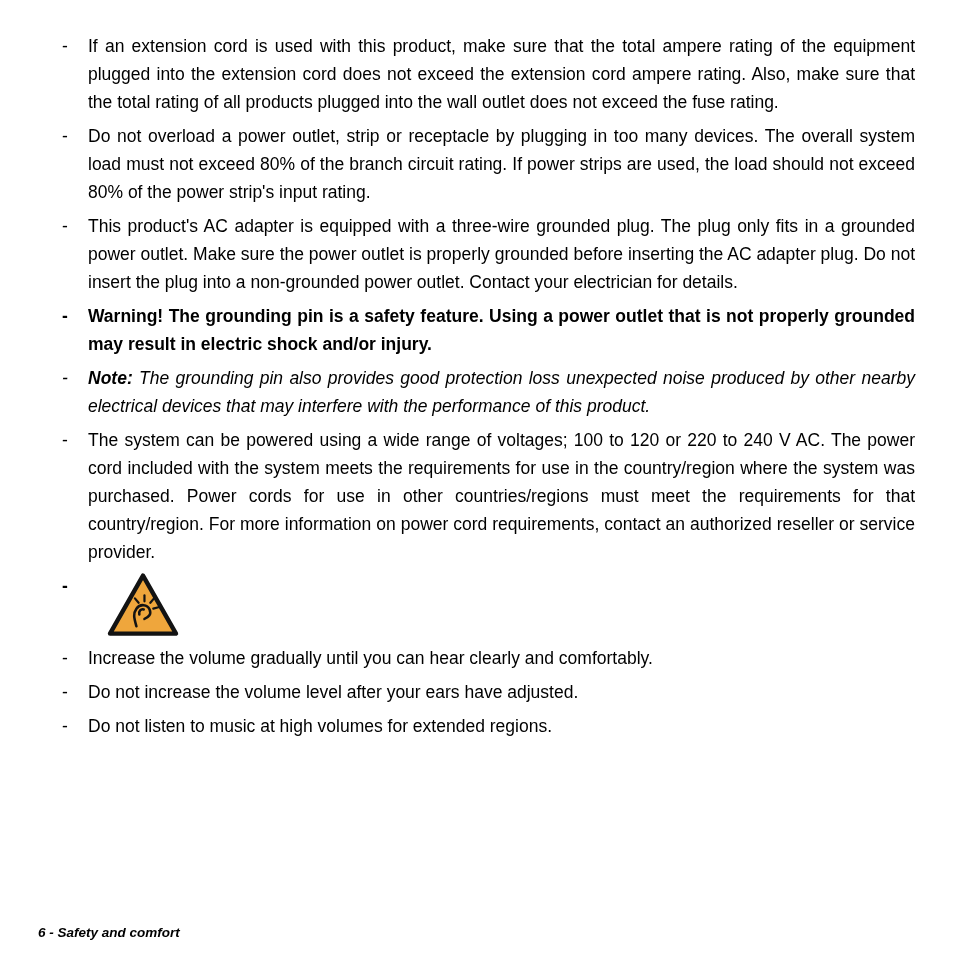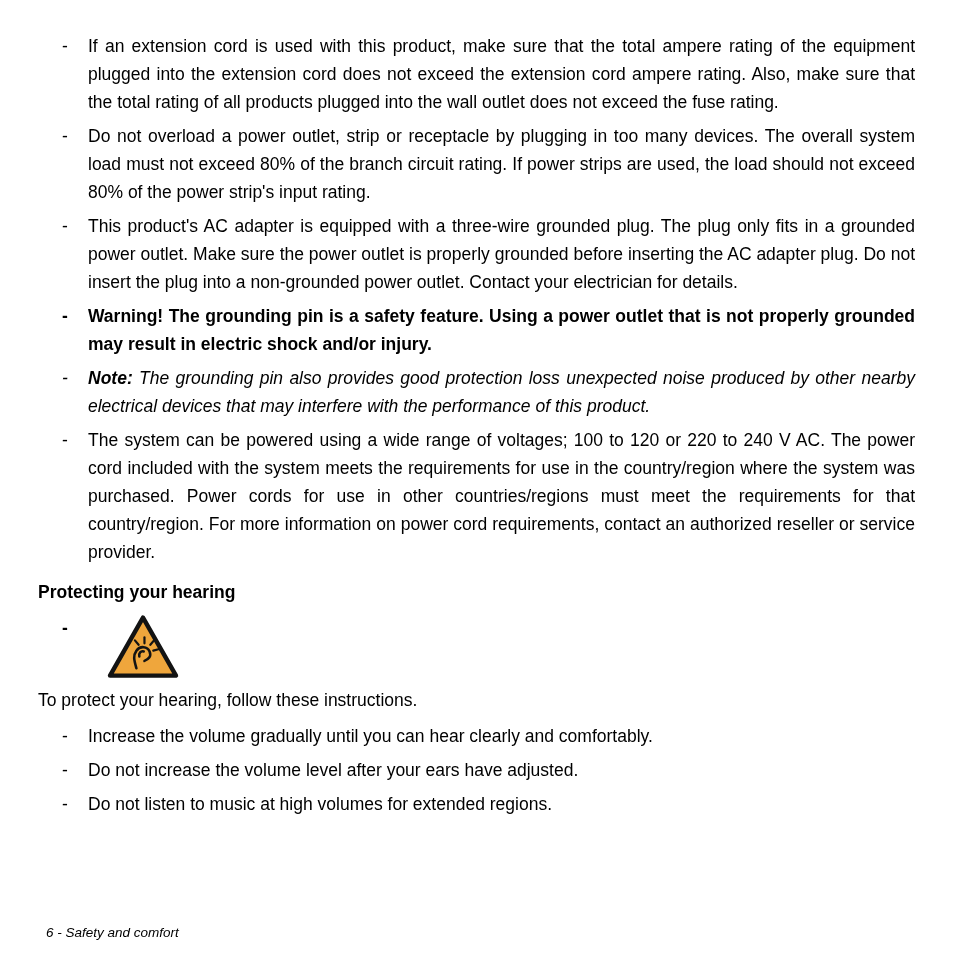--- a/index.html
+++ b/index.html
@@ -48,25 +48,26 @@
   }
   .warning-row .icon-wrap {
     flex: 0 0 74px;
     margin-left: 18px;
     display: flex;
     align-items: center;
     justify-content: center;
   }
   .footer {
     position: absolute;
-    left: 46px;
+    left: 38px;
     bottom: 12px;
     font-style: italic;
     font-size: 13.5px;
     line-height: 18px;
+    font-weight: bold;
   }
 </style>
 </head>
 <body>
 
 <div class="page">
 
   <div class="bullets">
 
     <div class="bullet">
@@ -97,21 +98,20 @@
       </div>
     </div>
 
     <div class="bullet">
       <span class="dash">-</span>
       <div class="btext">The system can be powered using a wide range of voltages; 100 to 120 or 220 to 240 V AC. The power cord included with the system meets the requirements for use in the country/region where the system was purchased. Power cords for use in other countries/regions must meet the requirements for that country/region. For more information on power cord requirements, contact an authorized reseller or service provider.</div>
     </div>
 
   </div>
 
-  <div class="heading">Protecting your hearing</div>
 
   <div class="bullets">
     <div class="bullet bold warning-row">
       <span class="dash">-</span>
       <span class="icon-wrap">
         <svg width="74" height="66" viewBox="0 0 100 90" aria-hidden="true">
           <path d="M50 5 L95 84 L5 84 Z" fill="#EFA63C" stroke="#131313" stroke-width="6" stroke-linejoin="round"></path>
           <g stroke="#131313" stroke-width="3.5" fill="none" stroke-linecap="round">
             <path d="M41 74 C38 63 36 57 41 50 C46 43 56 44 59 51 C62 58 57 62 52 64"></path>
             <path d="M45 58 C44 53 47 50 51 51"></path>
@@ -120,21 +120,20 @@
             <line x1="52" y1="40" x2="52" y2="32"></line>
             <line x1="44" y1="42" x2="39" y2="36"></line>
             <line x1="60" y1="42" x2="65" y2="36"></line>
             <line x1="64" y1="50" x2="71" y2="48"></line>
           </g>
         </svg>
       </span>
     </div>
   </div>
 
-  <div class="intro">To protect your hearing, follow these instructions.</div>
 
   <div class="bullets">
 
     <div class="bullet">
       <span class="dash">-</span>
       <div class="btext">Increase the volume gradually until you can hear clearly and comfortably.</div>
     </div>
 
     <div class="bullet">
       <span class="dash">-</span>

